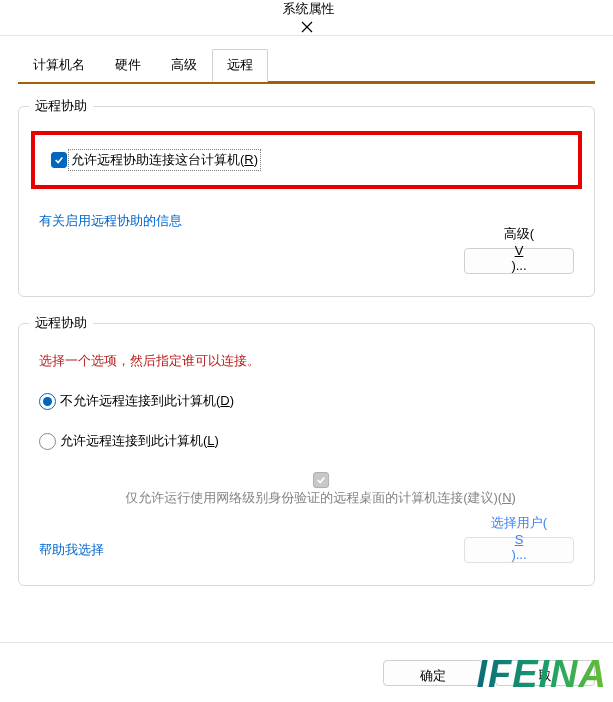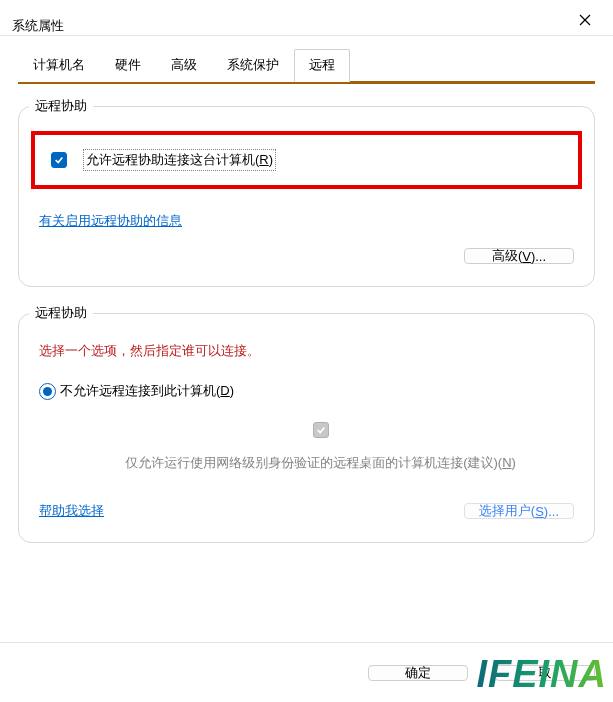--- a/index.html
+++ b/index.html
@@ -11,23 +11,24 @@
     body {
       background: #ffffff;
       width: 613px;
       height: 702px;
       position: relative;
       overflow: hidden;
     }
     .titlebar {
       height: 36px;
       display: flex;
-      align-items: flex-end;
+      align-items: center;
       padding: 0 8px;
       border-bottom: 1px solid #e5e5e5;
+      flex-direction: column;
     }
     .titlebar-text {
       flex: 1;
       font-size: 13px;
       color: #000;
       padding-left: 4px;
     }
     .close-btn {
       width: 40px;
       height: 30px;
@@ -60,38 +61,38 @@
     }
     .tab.active {
       border: 1px solid #cfcfcf;
       border-bottom: 1px solid #fff;
       border-radius: 2px 2px 0 0;
     }
 
     .group {
       position: relative;
       border: 1px solid #d9d9d9;
-      border-radius: 13px;
+      border-radius: 6px;
       padding: 28px 20px 22px 20px;
       margin-bottom: 26px;
     }
     .group-title {
       position: absolute;
       top: -10px;
       left: 10px;
       background: #fff;
       padding: 0 6px;
       font-size: 13px;
       color: #000;
     }
 
     .checkbox-row {
       display: flex;
       align-items: center;
-      gap: 16px;
+      gap: 1px;
       margin-bottom: 20px;
     }
     .checkbox {
       width: 16px;
       height: 16px;
       border-radius: 3px;
       display: flex;
       align-items: center;
       justify-content: center;
       flex-shrink: 0;
@@ -120,42 +121,42 @@
     }
     .highlight-box .checkbox-row { margin-bottom: 0; }
     .dotted-focus {
       border: 1px dotted #808080;
       padding: 1px 2px;
     }
 
     .link {
       color: #0066cc;
       font-size: 13px;
-      text-decoration: underline;
       cursor: default;
     }
 
     .btn-row-right {
       display: flex;
       justify-content: flex-end;
       margin-top: 18px;
     }
     .btn {
       min-width: 110px;
-      height: 16px;
+      height: 26px;
       border: 1px solid #cfcfcf;
       border-radius: 4px;
       background: #fdfdfd;
       font-size: 13px;
       color: #000;
       display: inline-flex;
       align-items: center;
-      justify-content: center;
+      justify-content: flex-end;
       cursor: default;
       padding: 0 14px;
+      flex-direction: column;
     }
     .btn.disabled {
       color: #3b82f6;
       border-color: #e0e0e0;
     }
     .btn .u { text-decoration: underline; }
 
     .desc-text {
       font-size: 13px;
       color: #b91c1c;
@@ -207,21 +208,21 @@
       position: absolute;
       bottom: 0;
       left: 0;
       right: 0;
       height: 60px;
       border-top: 1px solid #e5e5e5;
       display: flex;
       justify-content: flex-end;
       align-items: center;
       padding-right: 18px;
-      gap: 27px;
+      gap: 12px;
     }
     .action-bar .btn { min-width: 100px; }
 
     .watermark {
       position: absolute;
       right: 6px;
       bottom: 6px;
       font-size: 38px;
       font-weight: 800;
       font-style: italic;
@@ -244,21 +245,20 @@
         <path d="M1 1 L11 11 M11 1 L1 11" stroke="#000" stroke-width="1.2" fill="none"></path>
       </svg>
   </div>
 </div>
 
 <div class="content">
   <div class="tabs">
     <div class="tab">计算机名</div>
     <div class="tab">硬件</div>
     <div class="tab">高级</div>
-    <div class="tab">系统保护</div>
     <div class="tab active">远程</div>
   </div>
 
   <div class="group">
     <div class="group-title">远程协助</div>
 
     <div class="highlight-box">
       <div class="checkbox-row">
         <div class="checkbox checked">
           <svg viewBox="0 0 12 12">
@@ -285,20 +285,24 @@
   <div class="group">
     <div class="group-title">远程协助</div>
 
     <div class="desc-text">选择一个选项，然后指定谁可以连接。</div>
 
     <div class="radio-row">
       <div class="radio selected"></div>
       <span class="radio-label"><span>不允许远程连接到此计算机(</span><span class="u">D</span><span>)</span></span>
     </div>
 
+    <div class="radio-row">
+      <div class="radio"></div>
+      <span class="radio-label"><span>允许远程连接到此计算机(</span><span class="u">L</span><span>)</span></span>
+    </div>
 
     <div class="checkbox-row sub-check">
       <div class="checkbox disabled">
         <svg viewBox="0 0 12 12">
             <path d="M2 6 L5 9 L10 3" stroke="#fff" stroke-width="2" fill="none"></path>
           </svg>
       </div>
       <span class="checkbox-label disabled"><span>仅允许运行使用网络级别身份验证的远程桌面的计算机连接(建议)(</span><span class="u">N</span><span>)</span></span>
     </div>
 

